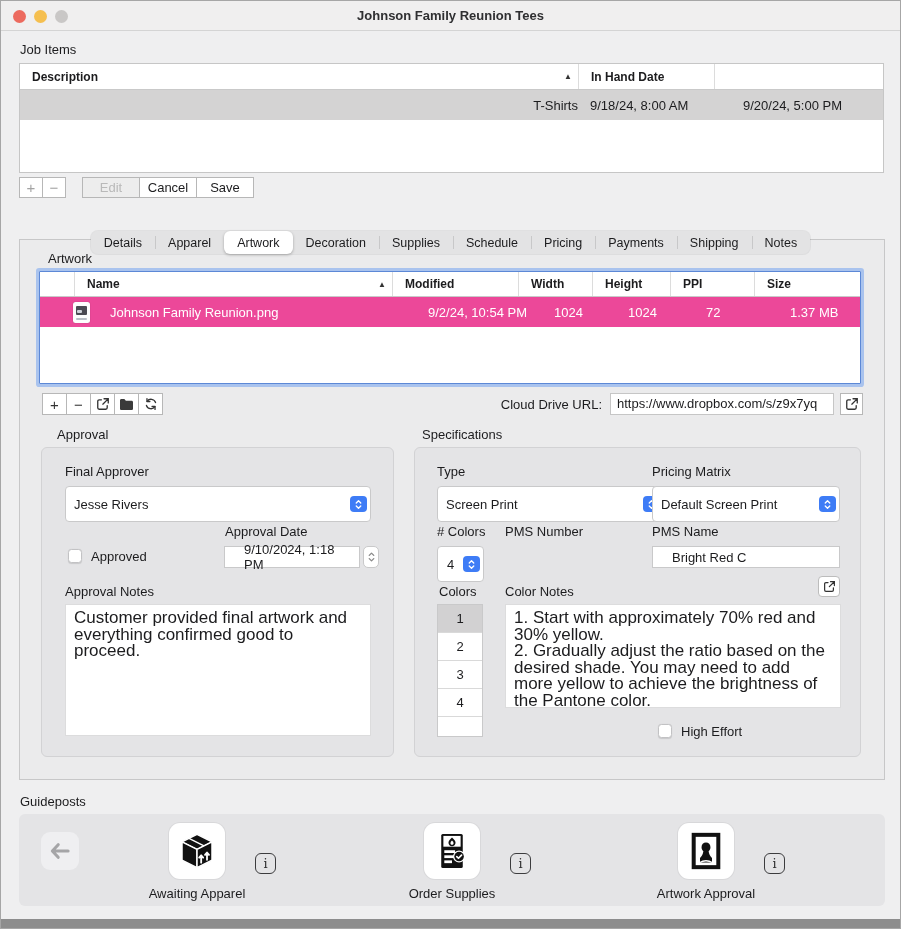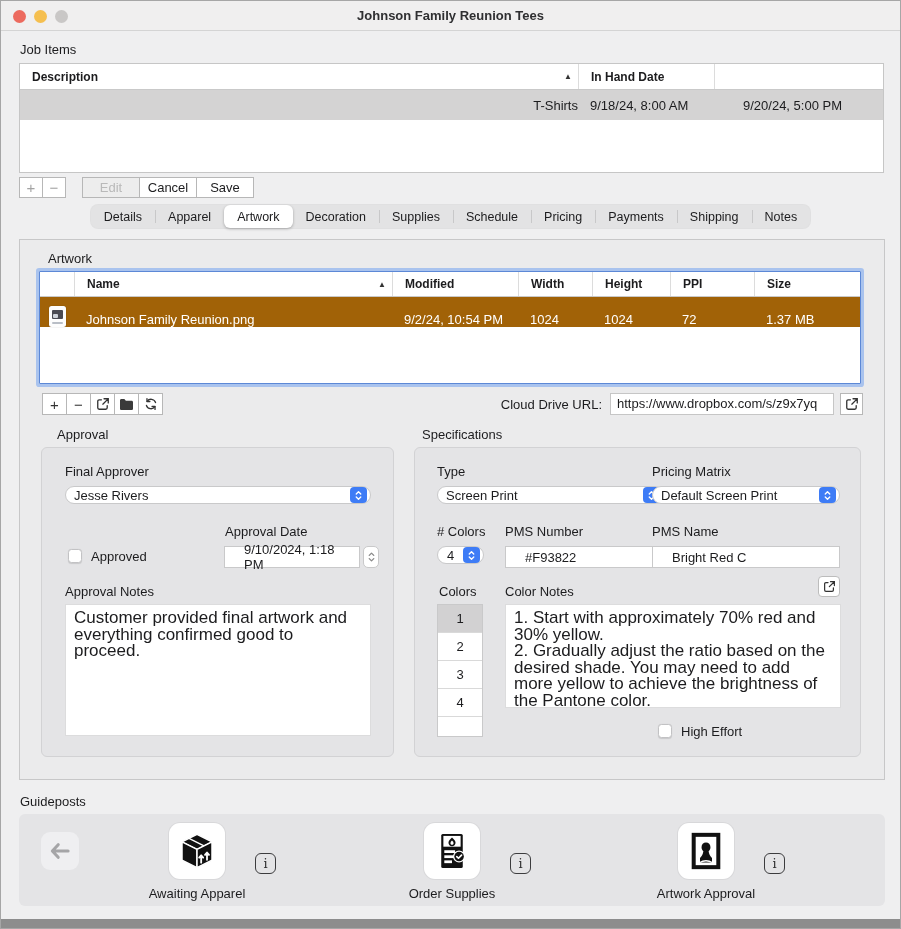--- a/index.html
+++ b/index.html
@@ -39,41 +39,41 @@
   
   .rec-buttons { position:absolute; top:176px; left:18px; display:flex; font-size:13px; }
   .btn { height:21px; background:#fff; border:1px solid #b7b7b7; display:flex; align-items:center; justify-content:center; }
   .btn.small { width:24px; color:#a3a3a3; font-size:15px; }
   .btn.small + .btn.small { margin-left:-1px; }
   .btn.wide { width:58px; }
   .btn.wide + .btn.wide { margin-left:-1px; }
   .btn.disabled { color:#b9b9b9; background:#ededed; }
   .rec-gap { width:16px; }
   
-  .tabs-wrap { position:absolute; top:204px; left:0; right:0; display:flex; justify-content:center; z-index:3;align-items:center; }
+  .tabs-wrap { position:absolute; top:230px; left:0; right:0; display:flex; justify-content:center; z-index:3;align-items:center; }
   .tabs { display:flex; background:#e3e3e4; border-radius:7px; height:23px; align-items:stretch; box-shadow:0 0 0 1px rgba(0,0,0,0.06); }
   .tab { position:relative; display:flex; align-items:center; padding:0 13px; font-size:12.5px; color:#1c1c1e; cursor:default; }
   .tab + .tab::before { content:""; position:absolute; left:0; top:5px; bottom:5px; width:1px; background:#c8c8c9; }
   .tab.active { background:#ffffff; border-radius:6px; box-shadow:0 1px 3px rgba(0,0,0,0.28); z-index:1; }
   .tab.active::before, .tab.active + .tab::before { display:none; }
   
   .panel { position:absolute; top:238px; left:18px; width:866px; height:541px; background:#ebebec; border:1px solid #c7c7c8; }
   .artwork-label { position:absolute; top:11px; left:28px; }
   .art-table { position:absolute; top:31px; left:19px; width:822px; background:#fff;
     border:1px solid #5c88d6; box-shadow:0 0 0 3px #a9c3ee; border-radius:1px; }
   .at-header { display:flex; height:25px; align-items:center; font-size:12px; font-weight:bold; border-bottom:1px solid #c9c9c9; }
   .at-col { padding-left:12px; height:100%; display:flex; align-items:center; }
   .at-col.cicon { width:34px; padding-left:0; }
   .at-col.cname { width:318px; justify-content:space-between; padding-right:6px; border-left:1px solid #dcdcdc; }
   .at-col.cmod { width:126px; border-left:1px solid #dcdcdc; }
   .at-col.cw { width:74px; border-left:1px solid #dcdcdc; }
   .at-col.ch { width:78px; border-left:1px solid #dcdcdc; }
   .at-col.cppi { width:84px; border-left:1px solid #dcdcdc; }
   .at-col.csize { flex:1; border-left:1px solid #dcdcdc; }
-  .at-row { display:flex; height:30px; align-items:flex-end; background:#a16207; color:#fff; font-size:13px; }
+  .at-row { display:flex; height:30px; align-items:center; background:#ec4899; color:#fff; font-size:13px;padding-left:24px; }
   .at-cell { padding-left:12px; }
   .at-cell.cicon { width:34px; padding-left:0; display:flex; justify-content:center; }
   .at-cell.cname { width:318px; }
   .at-cell.cmod { width:126px; }
   .at-cell.cw { width:74px; }
   .at-cell.ch { width:78px; }
   .at-cell.cppi { width:84px; }
   .at-empty { height:56px; background:#fff; }
   .file-icon { width:17px; height:21px; background:#fdfdfd; border-radius:2.5px; position:relative; box-shadow:0 0 1px rgba(0,0,0,.4); }
   .file-icon .pic { position:absolute; left:3px; right:3px; top:4px; height:9px; background:#4a4a52; border-radius:1px; }
@@ -87,21 +87,21 @@
   .cloud-label { font-size:13px; color:#1c1c1e; margin-right:8px; }
   .cloud-input { width:224px; height:22px; background:#fff; border:1px solid #c6c6c6; font-size:13px; line-height:20px; padding:0 6px; white-space:nowrap; overflow:hidden; }
   .cloud-open { width:23px; height:22px; background:#fff; border:1px solid #b7b7b7; margin-left:6px; display:flex; align-items:center; justify-content:center; }
   
   .group-label-approval { position:absolute; top:187px; left:37px; }
   .group-label-specs { position:absolute; top:187px; left:402px; }
   .group-box { position:absolute; top:207px; height:310px; background:#e4e4e6; border:1px solid #d2d2d4; border-radius:6px; }
   .box-approval { left:21px; width:353px; }
   .box-specs { left:394px; width:447px; }
   .flabel { position:absolute; font-size:13px; color:#1c1c1e; }
-  .popup { position:absolute; height:18px; background:#fff; border:1px solid #c9c9ca; border-radius:9px; display:flex; align-items:center; justify-content:space-between; font-size:13px; padding-left:8px; }
+  .popup { position:absolute; height:36px; background:#fff; border:1px solid #c9c9ca; border-radius:4px; display:flex; align-items:center; justify-content:space-between; font-size:13px; padding-left:8px; }
   .popup .chev { width:17px; height:16px; margin-right:3px; background:#3e7cf6; border-radius:4px; display:flex; align-items:center; justify-content:center; }
   .tfield { position:absolute; height:22px; background:#fff; border:1px solid #c9c9ca; font-size:13px; display:flex; align-items:center; padding:0 19px; }
   .stepper { position:absolute; width:16px; height:22px; background:#fff; border:1px solid #c9c9ca; border-radius:5px; display:flex; align-items:center; justify-content:center; }
   .checkbox { position:absolute; width:14px; height:14px; background:#fff; border:1px solid #c2c2c4; border-radius:3.5px; box-shadow:0 0.5px 1px rgba(0,0,0,.12); }
   .cb-label { position:absolute; font-size:13px; }
   .notes { position:absolute; background:#fff; border:1px solid #dcdcdd; font-size:17px; line-height:16.5px; padding:5px 8px; white-space:pre-wrap; }
   .colors-list { position:absolute; left:22px; top:156px; width:46px; height:133px; background:#fff; border:1px solid #c9c9ca; font-size:13px; }
   .color-item { height:28px; display:flex; align-items:center; justify-content:center; border-bottom:1px solid #d9d9d9; }
   .color-item.selected { background:#d2d1d2; }
   .open-btn { position:absolute; width:22px; height:21px; background:#fff; border:1px solid #bcbcbc; border-radius:4px; display:flex; align-items:center; justify-content:center; }
@@ -307,21 +307,20 @@
       <div class="flabel" style="top:76px; left:22px;"># Colors</div>
       <div class="popup" style="top:98px; left:22px; width:47px; padding-left:9px;">
         <span>4</span>
         <span class="chev">
           <svg width="9" height="11" viewBox="0 0 10 12">
               <path d="M2.5 4.4 5 1.9l2.5 2.5M2.5 7.6 5 10.1l2.5-2.5" stroke="#fff" stroke-width="1.5" fill="none" stroke-linecap="round" stroke-linejoin="round"></path>
             </svg>
         </span>
       </div>
       <div class="flabel" style="top:76px; left:90px;">PMS Number</div>
-      <div class="tfield" style="top:98px; left:90px; width:163px;">#F93822</div>
       <div class="flabel" style="top:76px; left:237px;">PMS Name</div>
       <div class="tfield" style="top:98px; left:237px; width:188px;">Bright Red C</div>
 
       <div class="flabel" style="top:136px; left:24px;">Colors</div>
       <div class="colors-list">
         <div class="color-item selected">1</div>
         <div class="color-item">2</div>
         <div class="color-item">3</div>
         <div class="color-item">4</div>
       </div>

